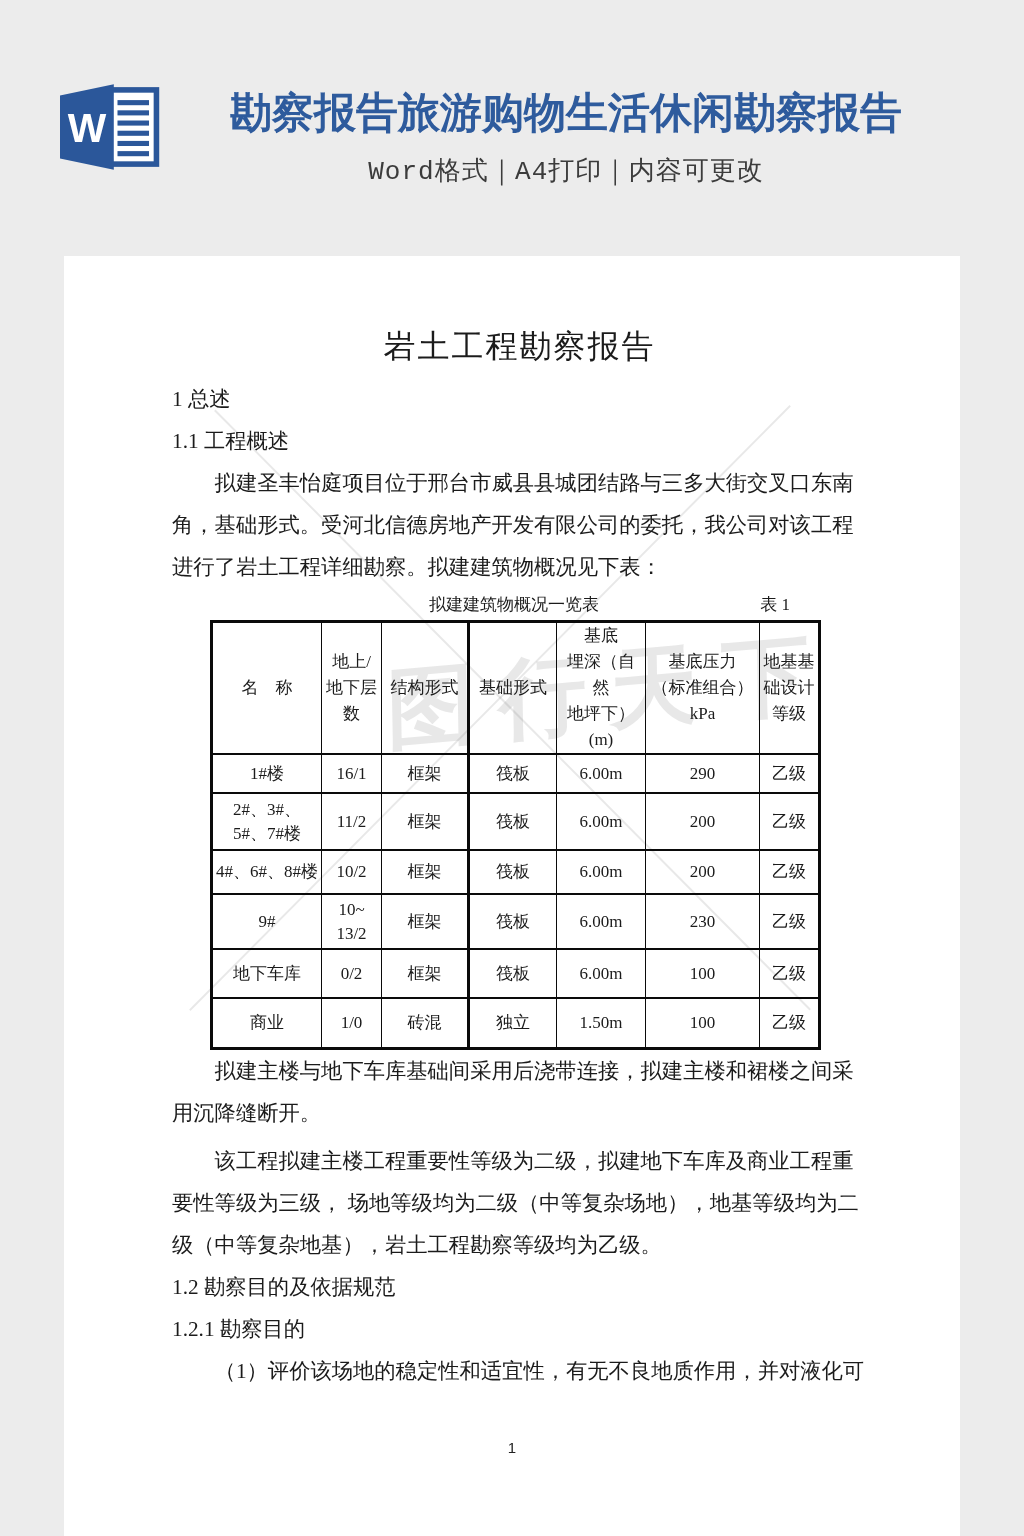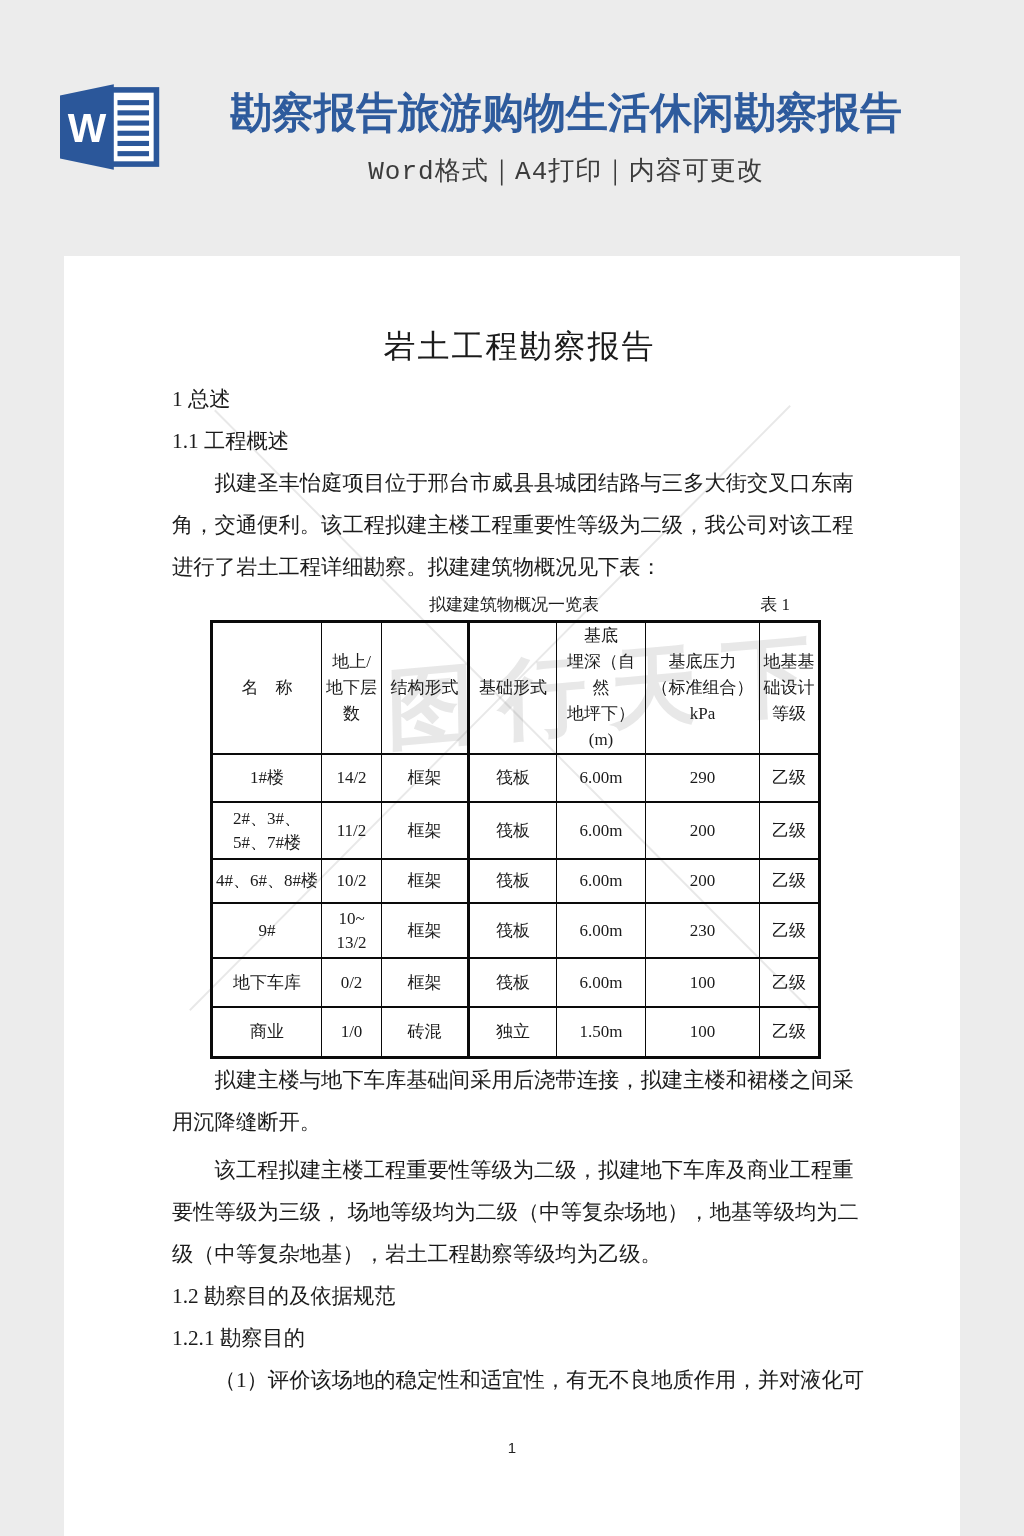--- a/index.html
+++ b/index.html
@@ -59,21 +59,21 @@
   }
   table.spec th,table.spec td{
     border:1px solid #0a0a0a;border-top-width:2px;border-bottom-width:2px;
     text-align:center;vertical-align:middle;
     white-space:pre-line;font-weight:normal;
     padding:0 3px;line-height:26px;
   }
   table.spec td{line-height:24px;}
   table.spec .bl2{border-left-width:3px;}
   tr.hrow{height:106px;}
-  tbody tr:nth-child(1){height:48px;}
+  tbody tr:nth-child(1){height:39px;}
   tbody tr:nth-child(2){height:57px;}
   tbody tr:nth-child(3){height:44px;}
   tbody tr:nth-child(4){height:55px;}
   tbody tr:nth-child(5){height:49px;}
   tbody tr:nth-child(6){height:50px;margin-top:20px;}
   .page-number{
     position:absolute;left:0;top:1183px;width:100%;z-index:1;
     text-align:center;font-size:15px;color:#222;
     font-family:"Liberation Sans","DejaVu Sans",sans-serif;
   }
@@ -106,21 +106,21 @@
   <div class="watermark-layer">
     <div class="wm-line wm-line-a"></div>
     <div class="wm-line wm-line-b"></div>
     <div class="wm-text">图行天下</div>
   </div>
 
   <div class="content">
     <h1 class="doc-title">岩土工程勘察报告</h1>
     <p class="doc-line">1 总述</p>
     <p class="doc-line">1.1 工程概述</p>
-    <p class="doc-par">拟建圣丰怡庭项目位于邢台市威县县城团结路与三多大街交叉口东南角，交通便利。该工程拟建主楼工程重要性等级为二级，我公司对该工程进行了岩土工程详细勘察。拟建建筑物概况见下表：</p>
+    <p class="doc-par">拟建圣丰怡庭项目位于邢台市威县县城团结路与三多大街交叉口东南角，基础形式。受河北信德房地产开发有限公司的委托，我公司对该工程进行了岩土工程详细勘察。拟建建筑物概况见下表：</p>
 
     <div class="table-wrap">
       <div class="table-caption">
         <span>拟建建筑物概况一览表</span>
         <span class="table-caption-num">表 1</span>
       </div>
       <table class="spec">
         <colgroup>
           <col style="width:110px">
             <col style="width:60px">
@@ -146,21 +146,21 @@
 （标准组合）
 kPa</th>
             <th>地基基
 础设计
 等级</th>
           </tr>
         </thead>
         <tbody>
           <tr>
             <td>1#楼</td>
-            <td>14/2</td>
+            <td>16/1</td>
             <td>框架</td>
             <td class="bl2">筏板</td>
             <td>6.00m</td>
             <td>290</td>
             <td>乙级</td>
           </tr>
           <tr>
             <td>2#、3#、
 5#、7#楼</td>
             <td>11/2</td>

